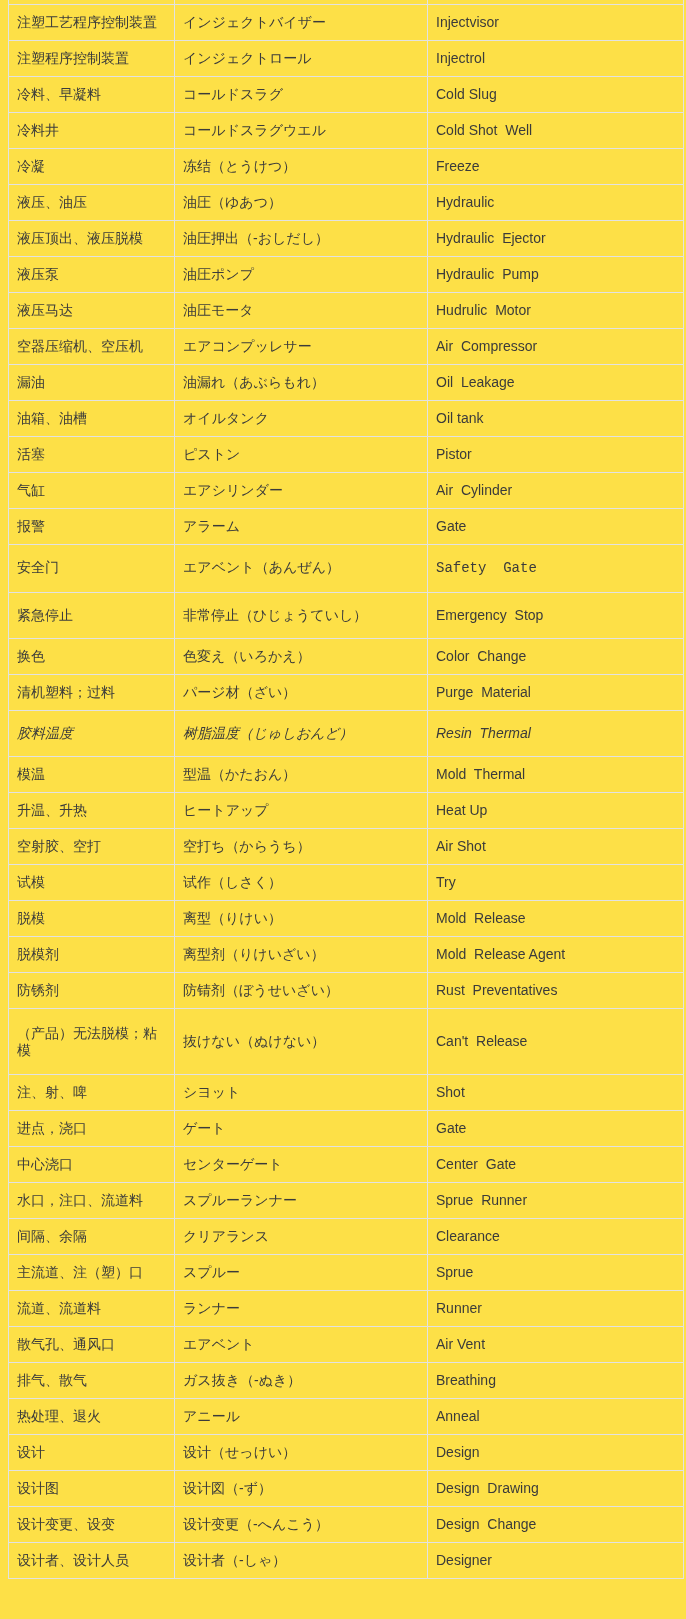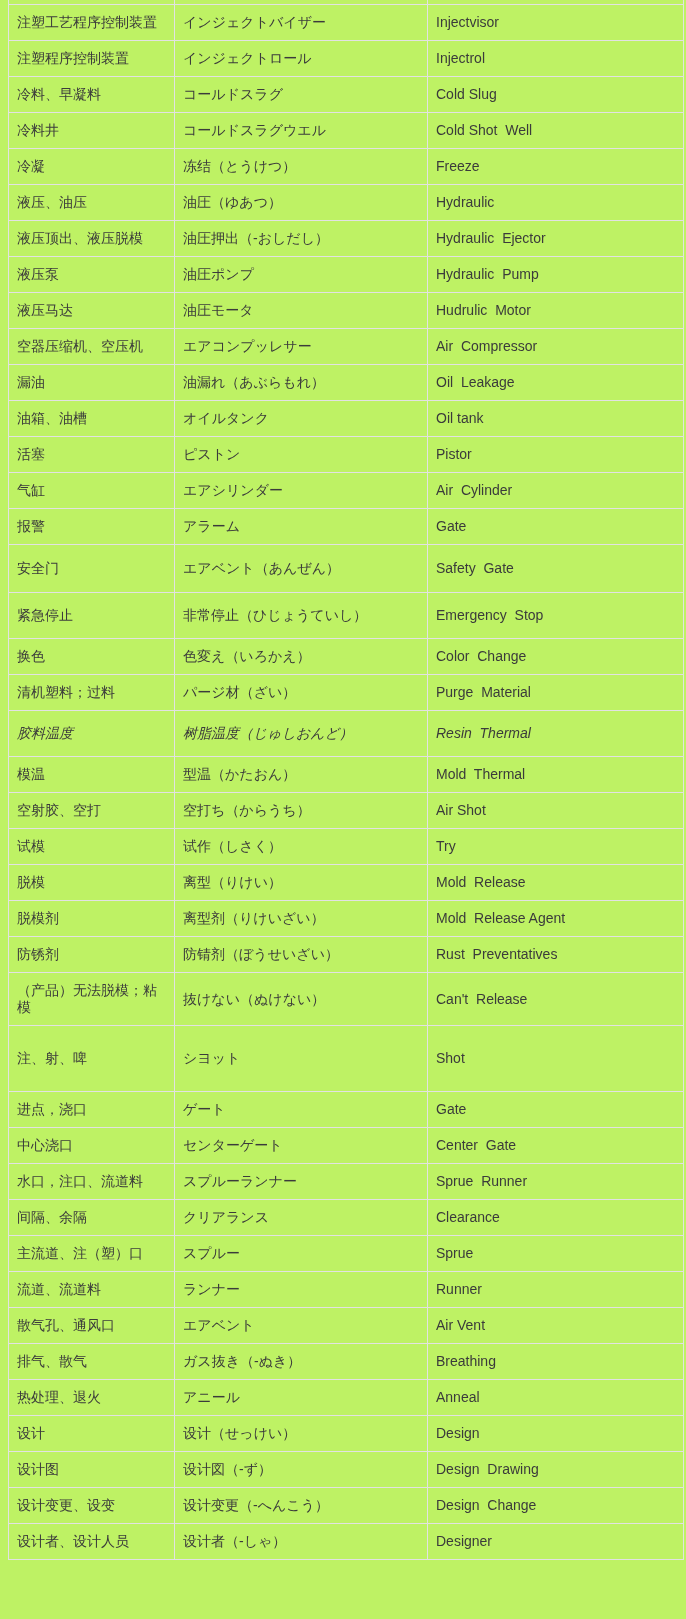--- a/index.html
+++ b/index.html
@@ -1,34 +1,34 @@
 <!DOCTYPE html>
 <html><head>
 <meta charset="utf-8">
 <style>
   html,body{margin:0;padding:0;background:#ffffff;}
   body{width:686px;font-family:"Liberation Sans","DejaVu Sans",sans-serif;}
-  .page{width:686px;height:1619px;overflow:hidden;background:#bef264;}
+  .page{width:686px;height:1619px;overflow:hidden;background:#fde047;}
   table{border-collapse:collapse;margin-left:8px;width:675px;table-layout:fixed;}
   col.c1{width:166px;}
   col.c2{width:253px;}
   col.c3{width:256px;}
   td{
     border:1px solid #e2e2e2;
     padding:9px 8px;
     font-size:14px;
     line-height:17px;
     color:#3b3b3b;
     vertical-align:middle;
     white-space:pre-wrap;
     overflow:hidden;
   }
   tr.partial td{height:4px;padding:0;border-top:none;}
   
-  tbody tr:nth-child(17){height:48px;}
+  tbody tr:nth-child(17){height:48px;font-family:Liberation Mono, monospace;}
   tbody tr:nth-child(18){height:46px;}
   tbody tr:nth-child(21){height:46px;font-style:italic;}
   tbody tr:nth-child(29){height:66px;}
 </style>
 </head>
 <body>
 
 <div class="page">
   <table>
     <colgroup>
@@ -141,20 +141,25 @@
           <td>胶料温度</td>
           <td>树脂温度（じゅしおんど）</td>
           <td>Resin  Thermal</td>
         </tr>
         <tr>
           <td>模温</td>
           <td>型温（かたおん）</td>
           <td>Mold  Thermal</td>
         </tr>
         <tr>
+          <td>升温、升热</td>
+          <td>ヒートアップ</td>
+          <td>Heat Up</td>
+        </tr>
+        <tr>
           <td>空射胶、空打</td>
           <td>空打ち（からうち）</td>
           <td>Air Shot</td>
         </tr>
         <tr>
           <td>试模</td>
           <td>试作（しさく）</td>
           <td>Try</td>
         </tr>
         <tr>

